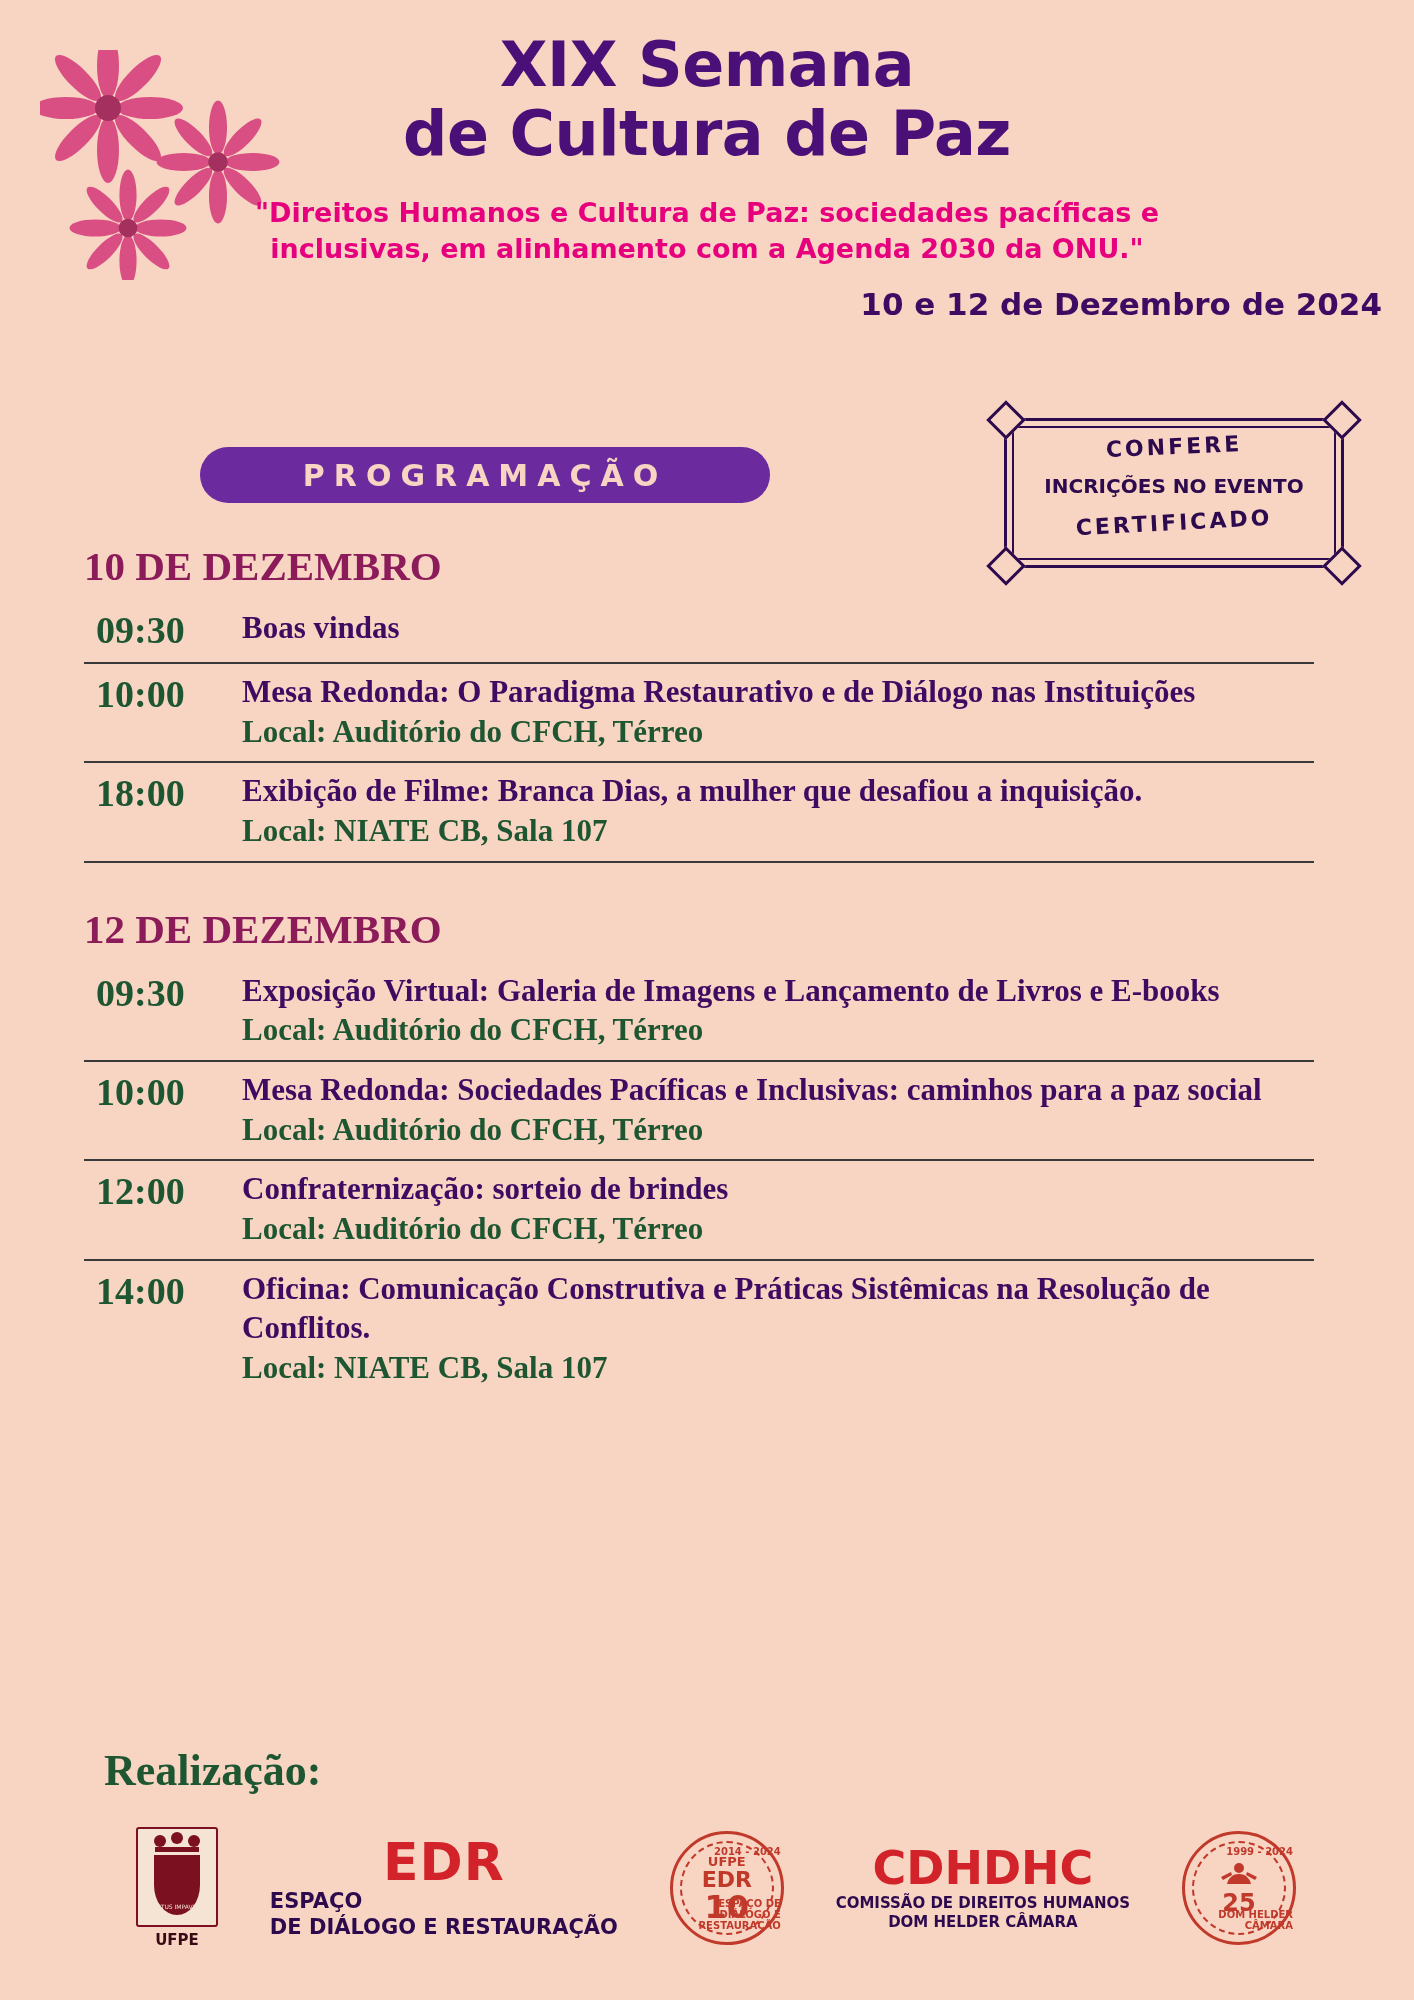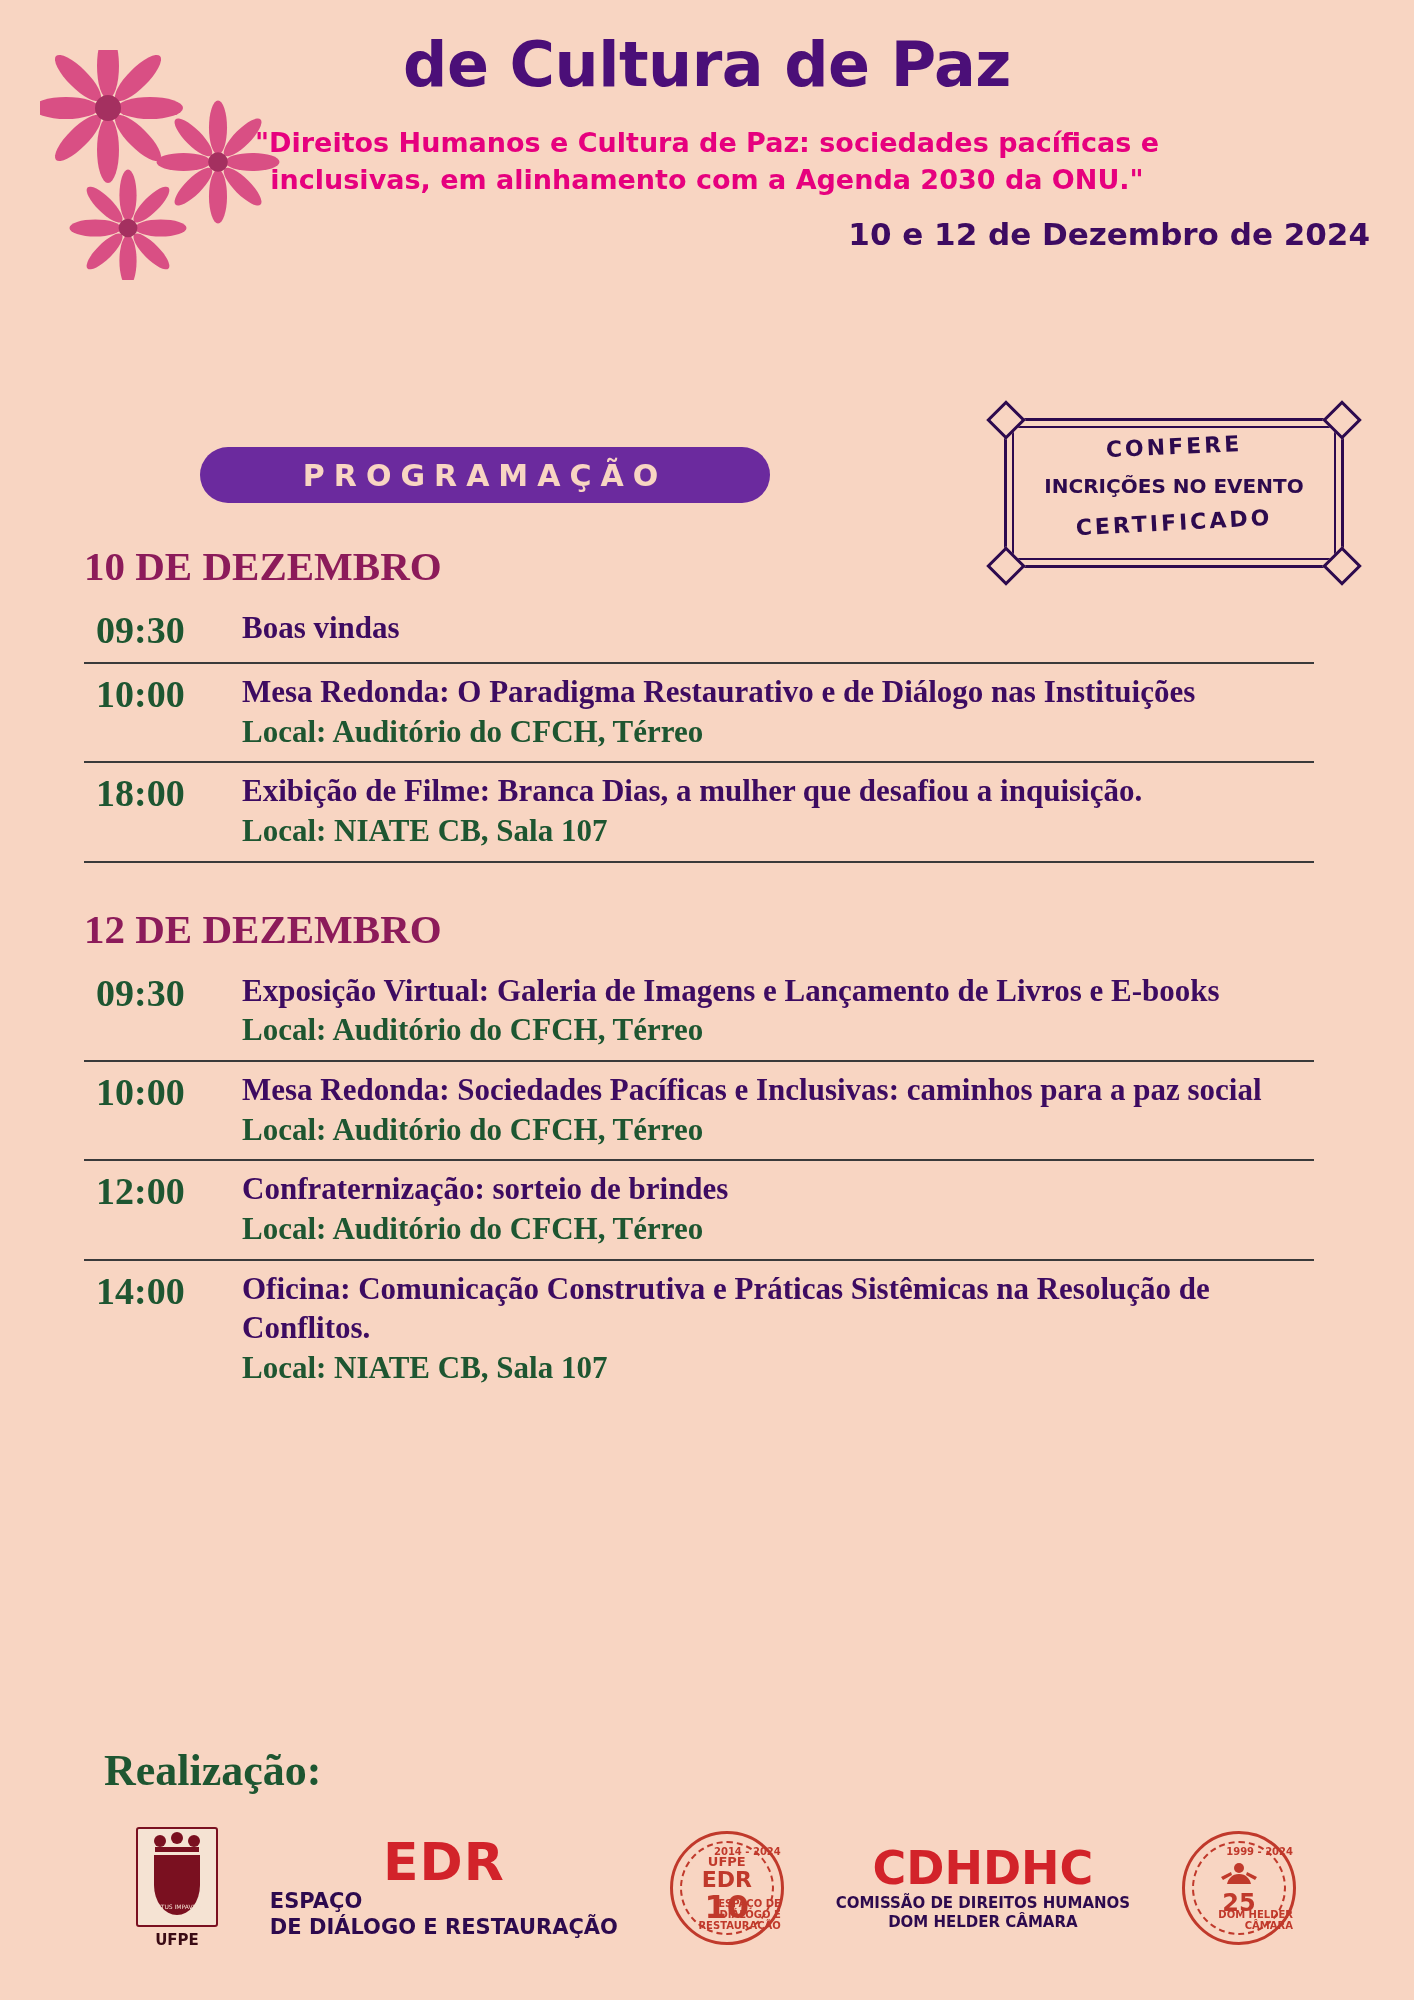--- a/index.html
+++ b/index.html
@@ -53,21 +53,21 @@
     width: 1040px;
     font-family: "DejaVu Sans", sans-serif;
     font-weight: bold;
     font-size: 27px;
     line-height: 1.35;
     color: #e6007e;
     text-align: center;
   }
   .date-line {
     margin-top: 18px;
-    padding-right: 44px;
+    padding-right: 32px;
     text-align: right;
     font-family: "DejaVu Sans", sans-serif;
     font-weight: bold;
     font-size: 31px;
     color: #3d0b61;
   }
 
   
   .prog-pill {
     position: absolute;
@@ -356,20 +356,21 @@
           <ellipse cx="30" cy="-30" rx="31" ry="10" transform="rotate(-45 30 -30)"></ellipse>
           <ellipse cx="-30" cy="30" rx="31" ry="10" transform="rotate(-45 -30 30)"></ellipse>
           <circle cx="0" cy="0" r="12" fill="#a43060"></circle>
         </g>
       </g>
     </svg>
   </div>
 
   <div class="title-block">
     <div class="main-title">
+      <div>XIX Semana</div>
       <div>de Cultura de Paz</div>
     </div>
     <div class="subtitle">"Direitos Humanos e Cultura de Paz: sociedades pacíficas e inclusivas, em alinhamento com a Agenda 2030 da ONU."</div>
     <div class="date-line">10 e 12 de Dezembro de 2024</div>
   </div>
 
   <div class="prog-pill">PROGRAMAÇÃO</div>
 
   <div class="stamp">
     <div class="stamp-outer"></div>

